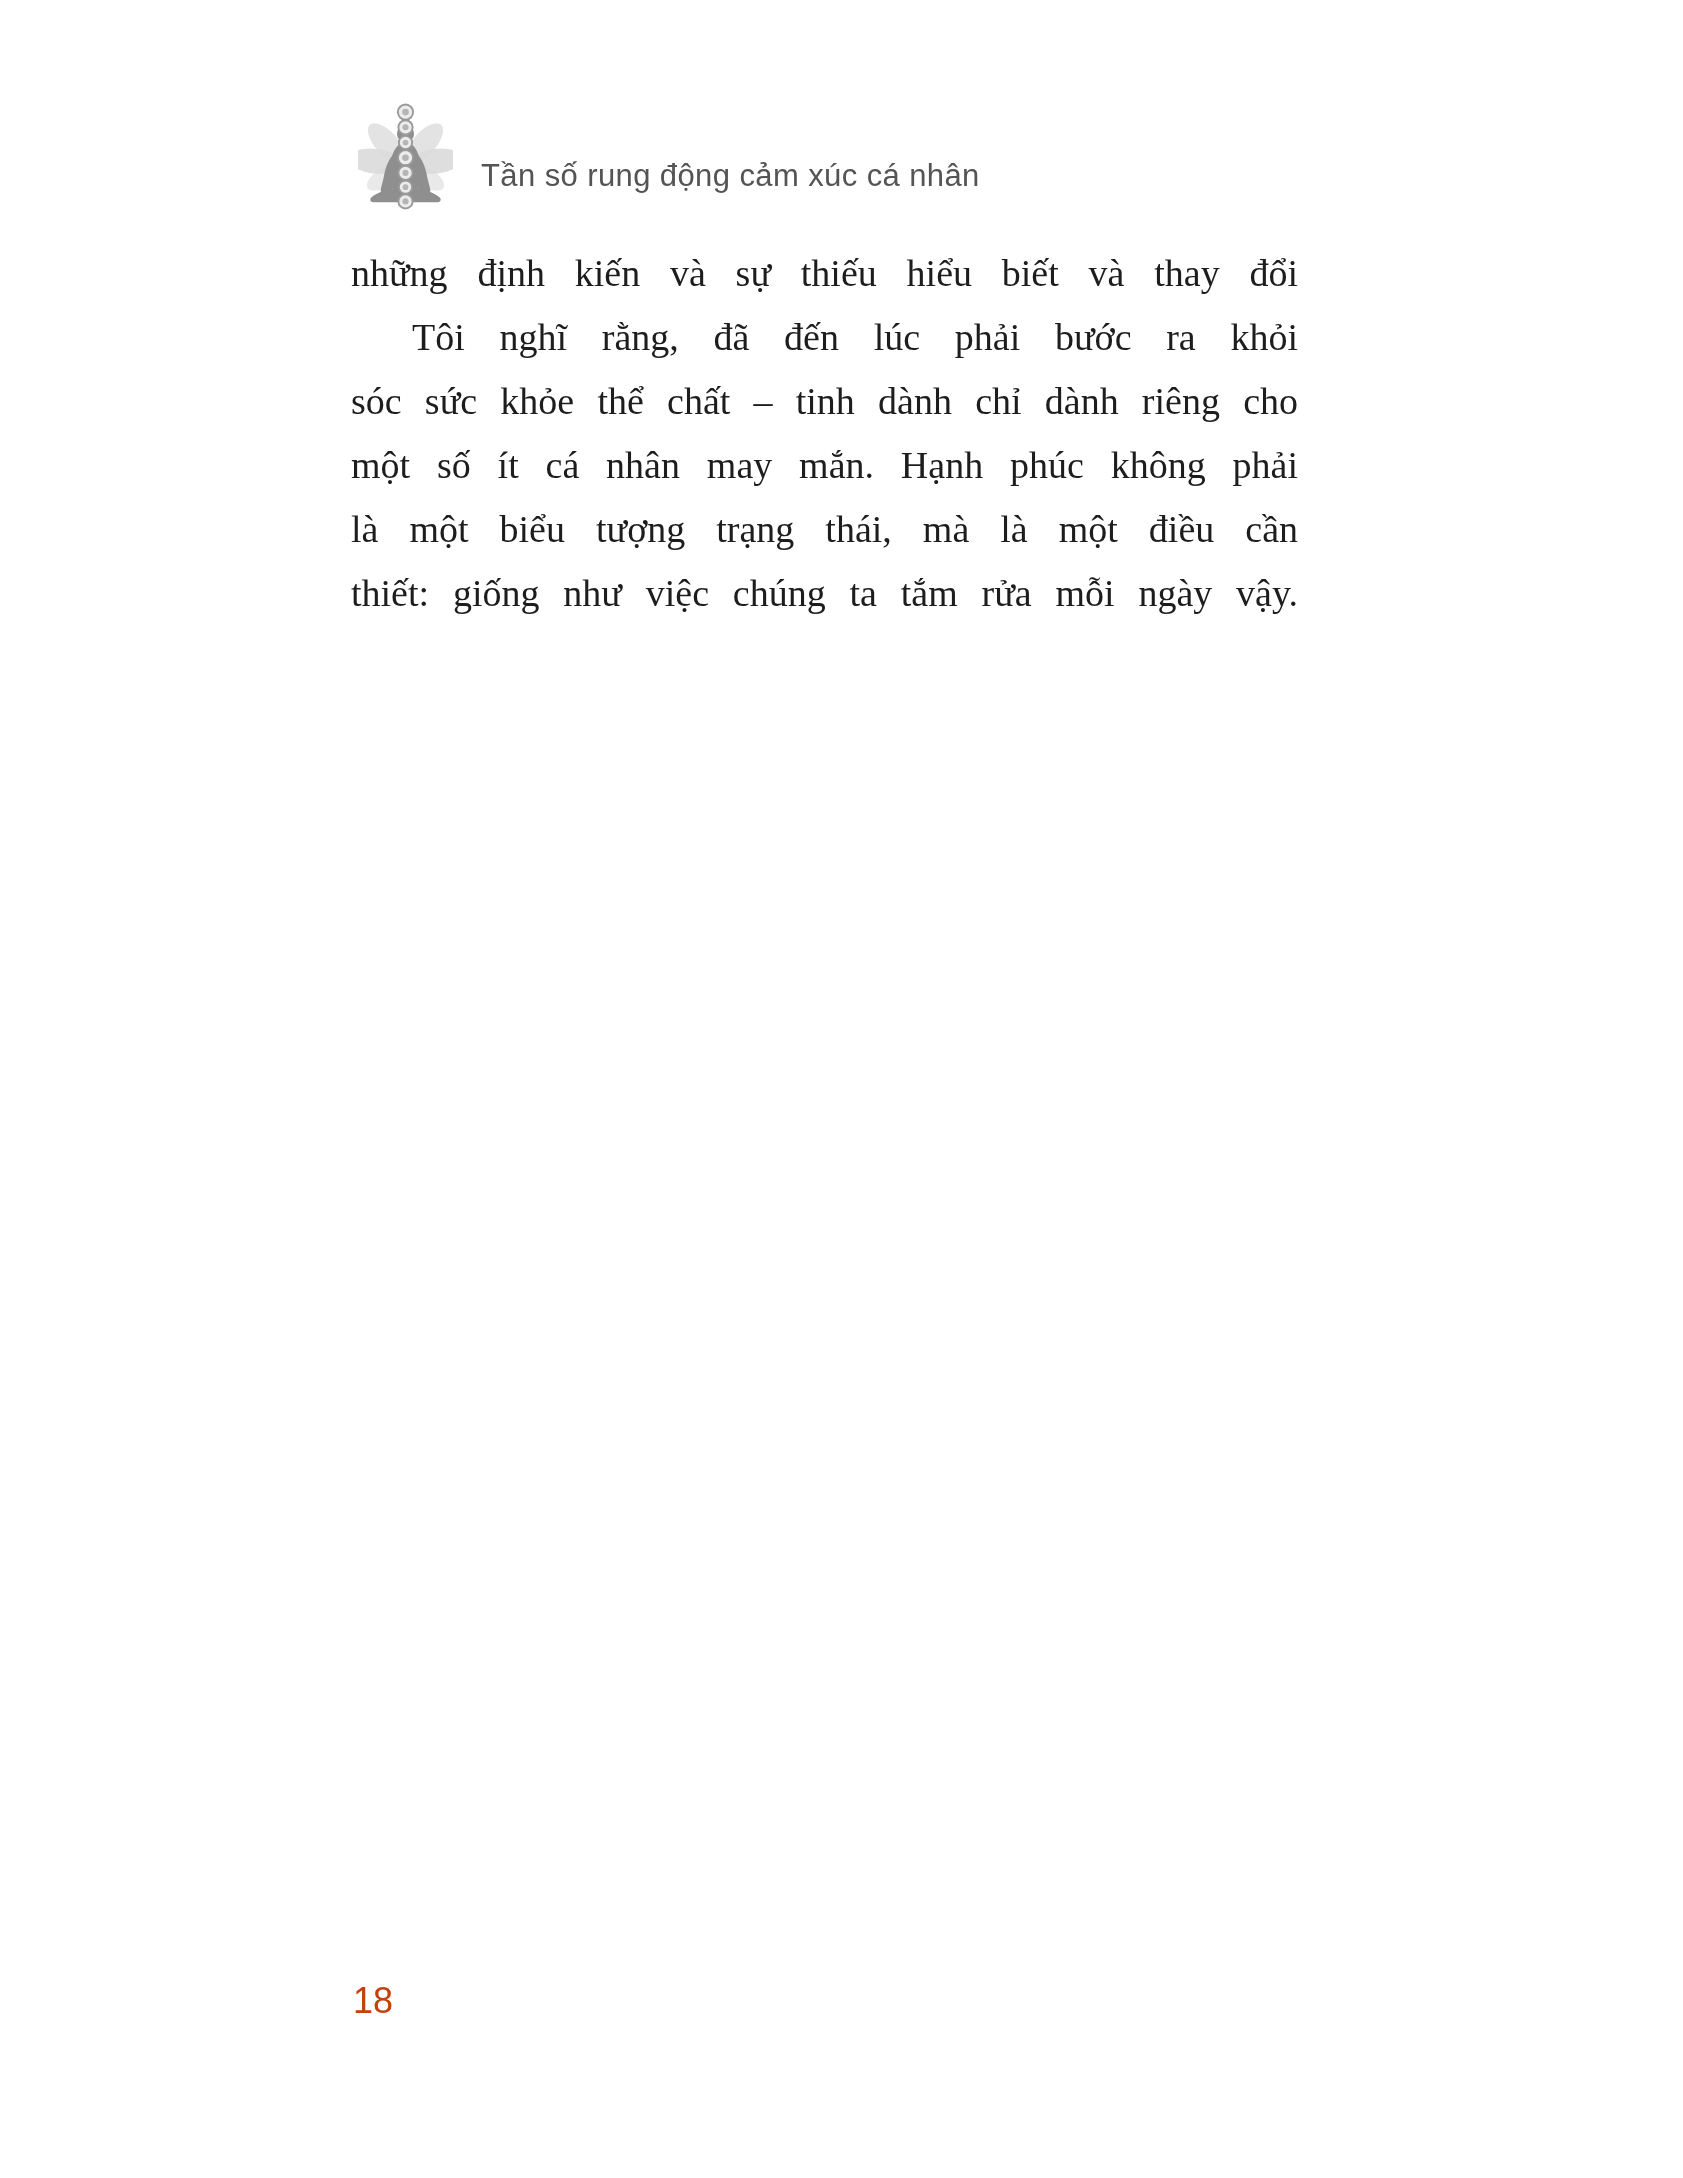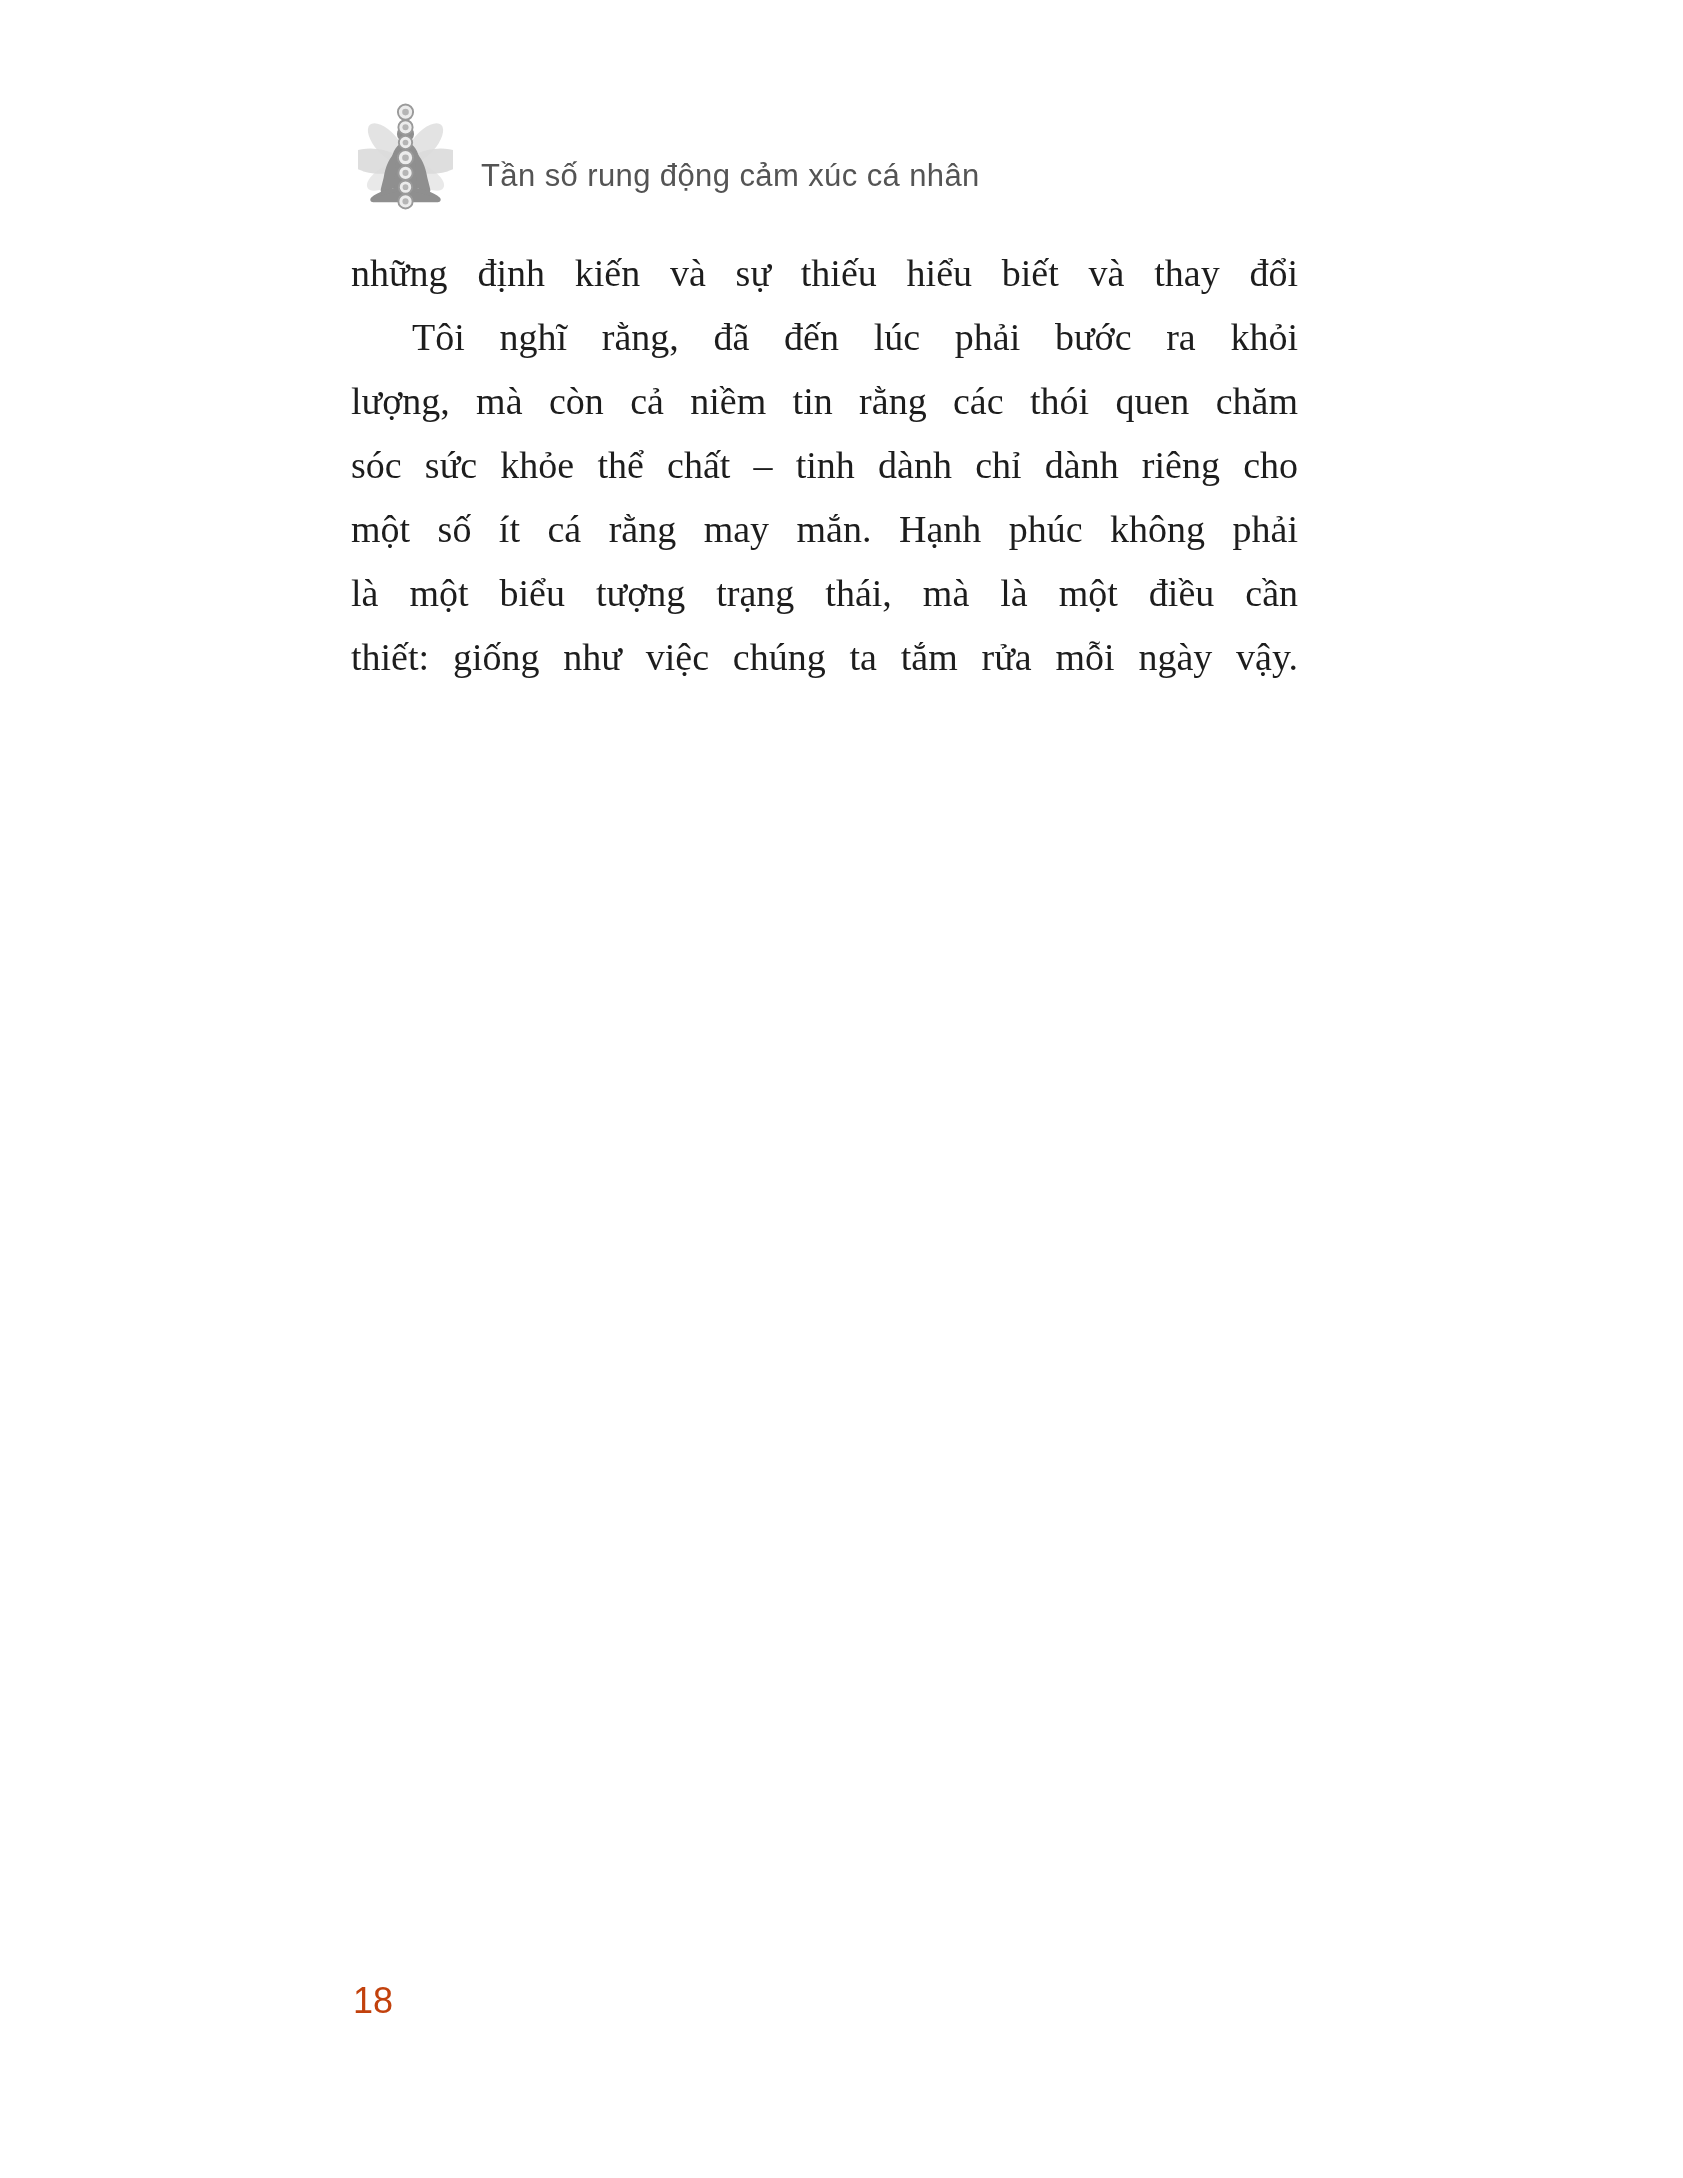--- a/index.html
+++ b/index.html
@@ -114,23 +114,22 @@
           <circle cx="50" cy="107" r="3.2"></circle>
         </g>
       </svg>
     </span>
     <span class="header-title">Tần số rung động cảm xúc cá nhân</span>
   </header>
 
   <main class="body-text">
     <div class="para-line">những định kiến và sự thiếu hiểu biết và thay đổi</div>
     <div class="para-line first">Tôi nghĩ rằng, đã đến lúc phải bước ra khỏi</div>
-    <div class="para-line">lượng, mà còn cả niềm tin rằng các thói quen chăm</div>
     <div class="para-line">sóc sức khỏe thể chất – tinh dành chỉ dành riêng cho</div>
-    <div class="para-line">một số ít cá rằng may mắn. Hạnh phúc không phải</div>
+    <div class="para-line">một số ít cá nhân may mắn. Hạnh phúc không phải</div>
     <div class="para-line">là một biểu tượng trạng thái, mà là một điều cần</div>
     <div class="para-line">thiết: giống như việc chúng ta tắm rửa mỗi ngày vậy.</div>
   </main>
 
   <footer>
     <span class="page-number">18</span>
   </footer>
 
 </div>
 

